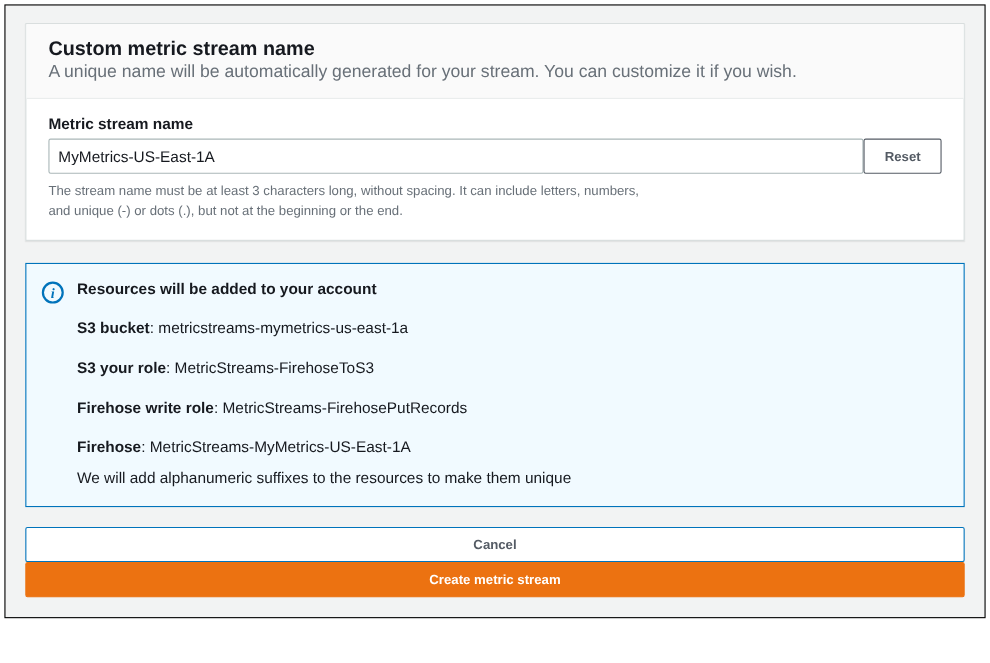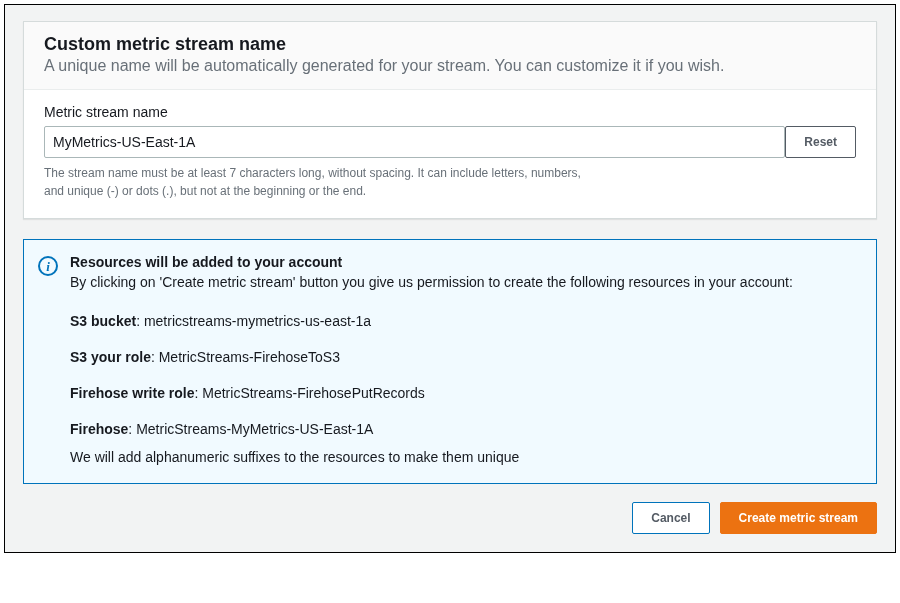--- a/index.html
+++ b/index.html
@@ -36,20 +36,21 @@
     font-size: 16px;
     color: #687078;
   }
   .panel-body {
     padding: 14px 20px 18px 20px;
   }
   .field-label {
     font-size: 14px;
     color: #16191f;
     margin-bottom: 6px;
+    font-weight: bold;
   }
   .field-row {
     display: flex;
     gap: 0;
     align-items: stretch;
     justify-content: center;
   }
   .text-input {
     flex: 1;
     height: 32px;
@@ -124,54 +125,53 @@
   }
   .info-content p {
     margin: 0 0 12px 0;
     line-height: 1.5;
   }
   .res-line { margin-bottom: 12px; margin-top: 20px; }
   .res-label { font-weight: 700; }
   .footer {
     display: flex;
     justify-content: flex-end;
-    gap: 10px;
     margin-top: 18px;
+    flex-direction: column;
   }
 </style>
 </head>
 <body>
 
 <div class="page">
 
   <div class="panel">
     <div class="panel-header">
       <h2>Custom metric stream name</h2>
       <div class="desc">A unique name will be automatically generated for your stream. You can customize it if you wish.</div>
     </div>
     <div class="panel-body">
       <div class="field-label">Metric stream name</div>
       <div class="field-row">
         <input class="text-input" type="text" value="MyMetrics-US-East-1A" style="">
         <button class="btn">Reset</button>
       </div>
       <div class="hint">
-        <span>The stream name must be at least 7 characters long, without spacing. It can include letters, numbers,</span><br>
+        <span>The stream name must be at least 3 characters long, without spacing. It can include letters, numbers,</span><br>
         <span>and unique (-) or dots (.), but not at the beginning or the end.</span>
       </div>
     </div>
   </div>
 
   <div class="info-box">
     <div class="info-icon-wrap">
       <div class="info-icon">i</div>
     </div>
     <div class="info-content">
       <div class="title">Resources will be added to your account</div>
-      <p>By clicking on 'Create metric stream' button you give us permission to create the following resources in your account:</p>
 
       <div class="res-line">
         <span class="res-label">S3 bucket</span>:
         <span>metricstreams-mymetrics-us-east-1a</span>
       </div>
       <div class="res-line">
         <span class="res-label">S3 your role</span>:
         <span>MetricStreams-FirehoseToS3</span>
       </div>
       <div class="res-line">

